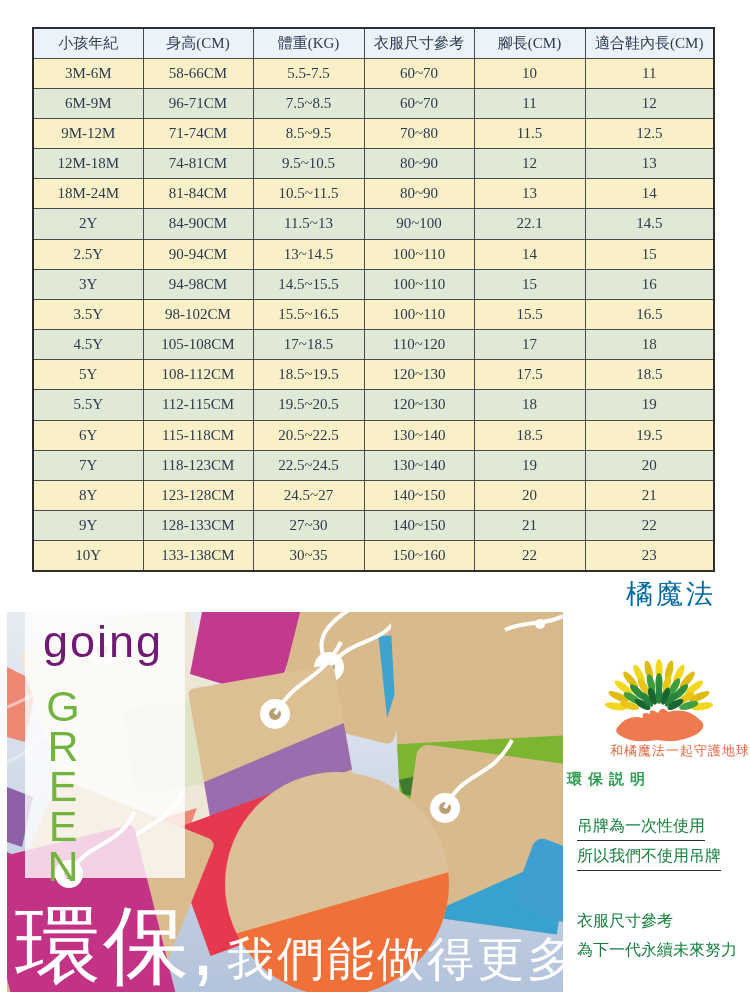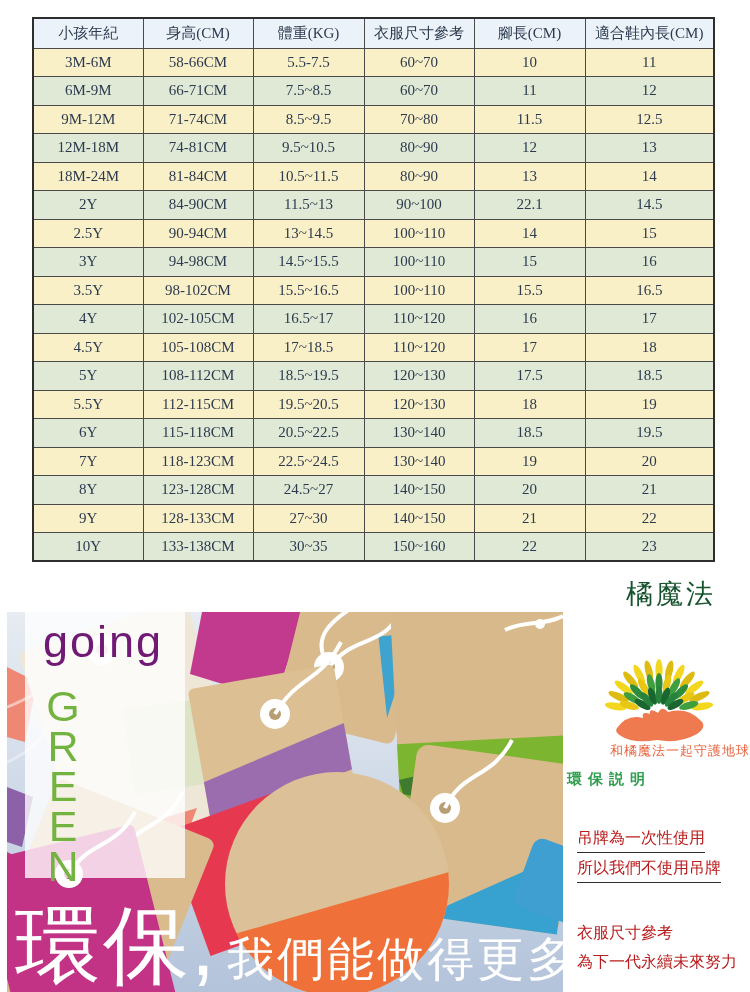--- a/index.html
+++ b/index.html
@@ -4,39 +4,39 @@
 <style>
   html,body{margin:0;padding:0}
   body{
     width:750px;height:992px;position:relative;overflow:hidden;
     background:#ffffff;
     font-family:"Liberation Sans","DejaVu Sans",sans-serif;
   }
 
   
   .size-table{
-    position:absolute;left:32px;top:17px;width:681px;height:545px;
+    position:absolute;left:32px;top:27px;width:681px;height:545px;
     border-collapse:collapse;table-layout:fixed;
     font-family:"Liberation Serif","DejaVu Serif",serif;
     color:#2b3a4e;border:2px solid #2e2e2e;padding-left:23px;
   }
   .size-table th,.size-table td{
     border:1px solid #4a4a4a;text-align:center;vertical-align:middle;
     font-size:15px;font-weight:normal;padding:0;overflow:hidden;white-space:nowrap;
   }
   .size-table thead tr{background:#ecf2f9;height:30px}
   .size-table tbody tr{height:20px}
   .size-table tbody tr:nth-child(odd){background:#faf0c8}
   .size-table tbody tr:nth-child(even){background:#dfe9d6}
 
   
   .brand{
     position:absolute;right:34px;top:576px;
     font-family:Liberation Serif, serif;
-    font-size:27px;color:#14532d;letter-spacing:3px;
+    font-size:27px;color:#0369a1;letter-spacing:3px;
   }
 
   
   .photo{
     position:absolute;left:7px;top:612px;width:556px;height:380px;overflow:hidden;
   }
   .photo svg.tags{position:absolute;left:0;top:0}
   .overlay{
     position:absolute;left:18px;top:0;width:160px;height:266px;
     background:rgba(255,255,255,0.78);
@@ -61,21 +61,21 @@
   .eco-panel{position:absolute;left:563px;top:612px;width:187px;height:380px;background:#fff}
   .eco-logo{position:absolute;left:36px;top:40px;width:120px;height:100px}
   .tagline{
     position:absolute;left:0;top:130px;width:187px;text-align:right;
     font-size:13px;color:#e8633e;letter-spacing:1px;
   }
   .eco-title{
     position:absolute;left:4px;top:158px;width:187px;text-align:left;
     font-size:15px;color:#2f9e4f;font-weight:bold;letter-spacing:6px;
   }
-  .eco-lines{position:absolute;left:14px;top:216px;width:170px;font-size:16px;color:#b91c1c}
+  .eco-lines{position:absolute;left:14px;top:204px;width:170px;font-size:16px;color:#15803d}
   .eco-lines .u{
     display:inline-block;border-bottom:1.5px solid #2e2e2e;
     padding-bottom:3px;margin-bottom:5px;white-space:nowrap;
   }
   .eco-lines .plain{margin-top:4px;line-height:25px;white-space:nowrap}
   .gap{height:28px}
 </style>
 </head>
 <body>
 
@@ -102,21 +102,21 @@
       <tr>
         <td>3M-6M</td>
         <td>58-66CM</td>
         <td>5.5-7.5</td>
         <td>60~70</td>
         <td>10</td>
         <td>11</td>
       </tr>
       <tr>
         <td>6M-9M</td>
-        <td>66-71CM</td>
+        <td>96-71CM</td>
         <td>7.5~8.5</td>
         <td>60~70</td>
         <td>11</td>
         <td>12</td>
       </tr>
       <tr>
         <td>9M-12M</td>
         <td>71-74CM</td>
         <td>8.5~9.5</td>
         <td>70~80</td>
@@ -163,28 +163,20 @@
         <td>15</td>
         <td>16</td>
       </tr>
       <tr>
         <td>3.5Y</td>
         <td>98-102CM</td>
         <td>15.5~16.5</td>
         <td>100~110</td>
         <td>15.5</td>
         <td>16.5</td>
-      </tr>
-      <tr>
-        <td>4Y</td>
-        <td>102-105CM</td>
-        <td>16.5~17</td>
-        <td>110~120</td>
-        <td>16</td>
-        <td>17</td>
       </tr>
       <tr>
         <td>4.5Y</td>
         <td>105-108CM</td>
         <td>17~18.5</td>
         <td>110~120</td>
         <td>17</td>
         <td>18</td>
       </tr>
       <tr>

